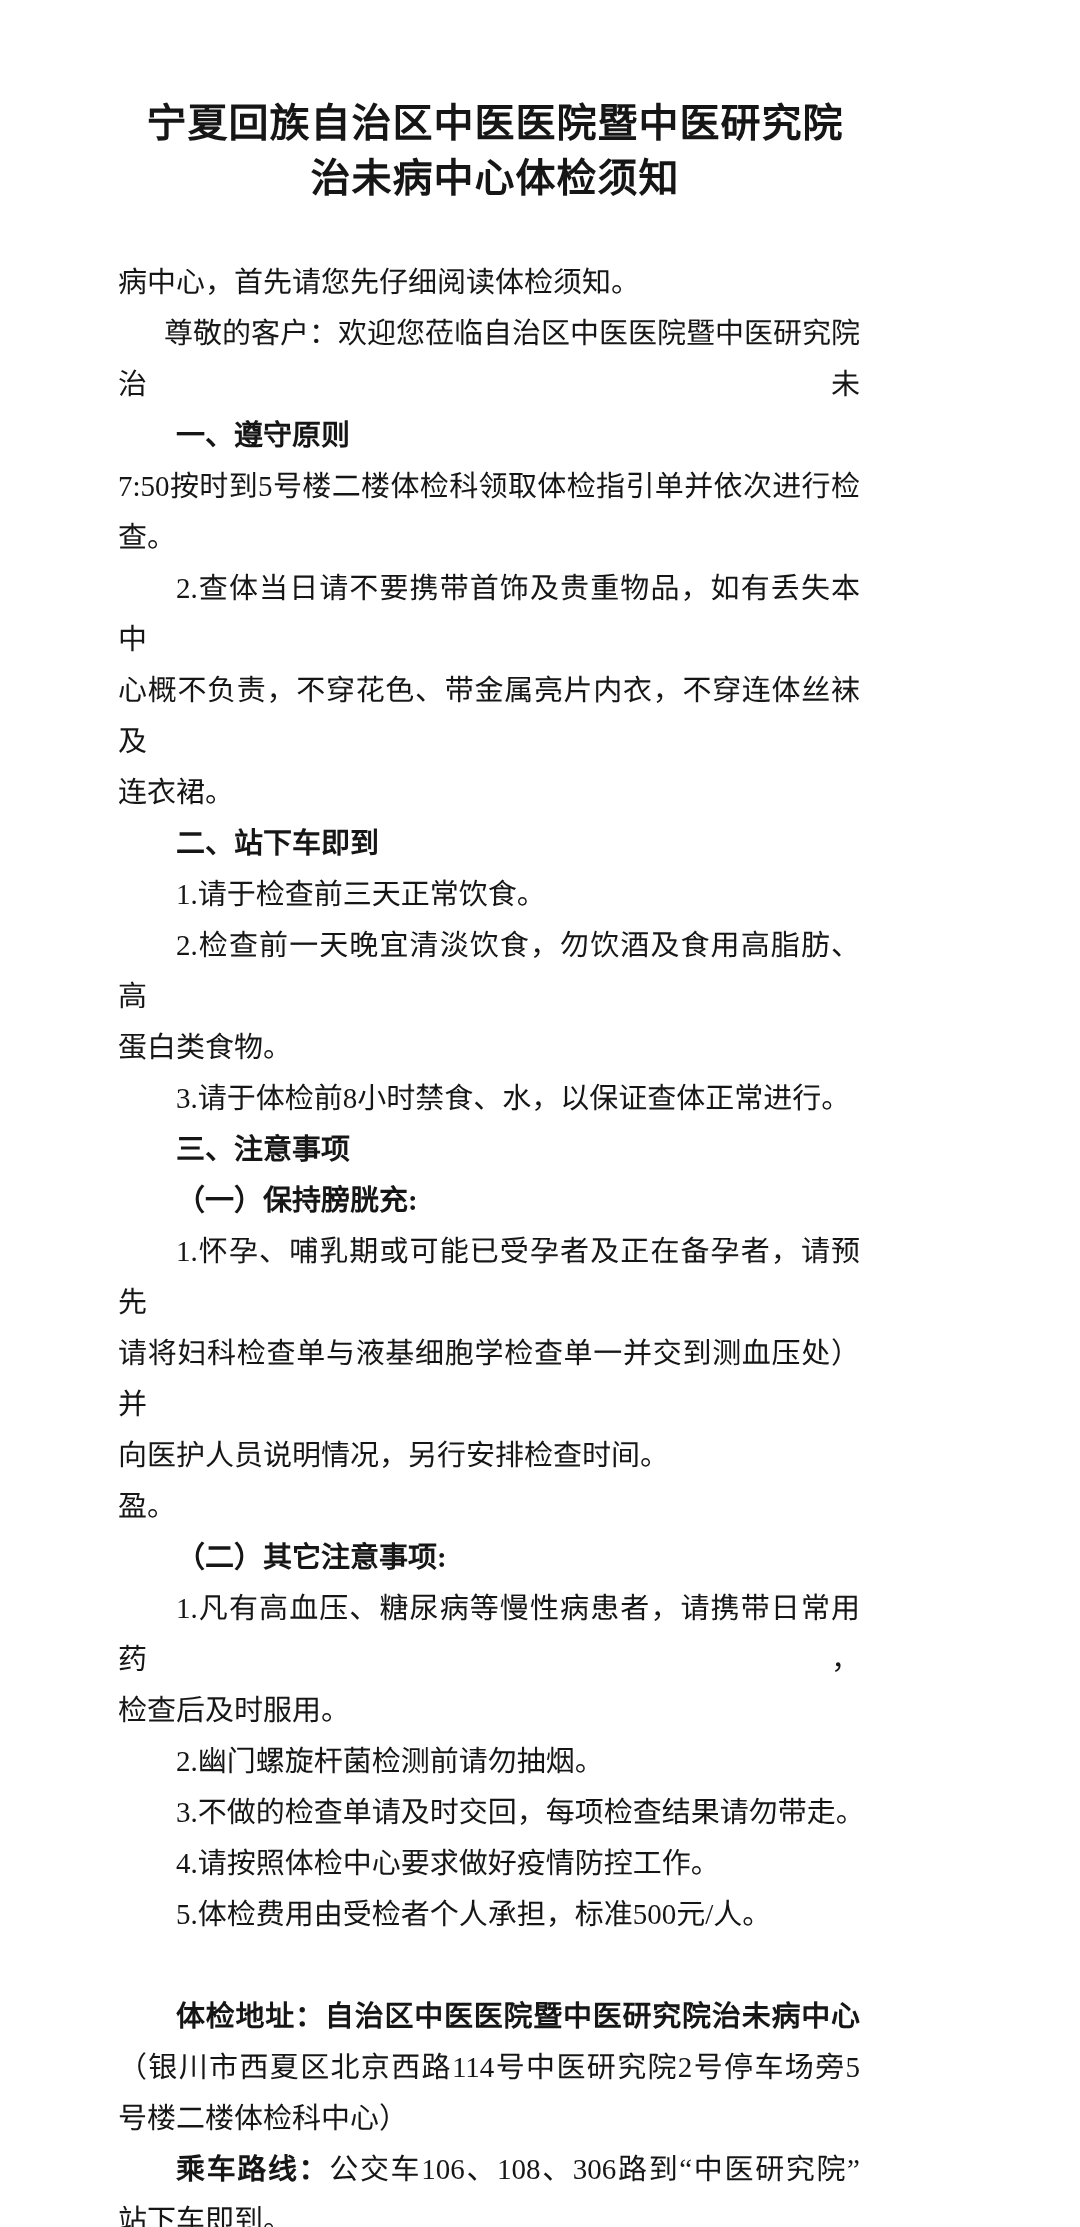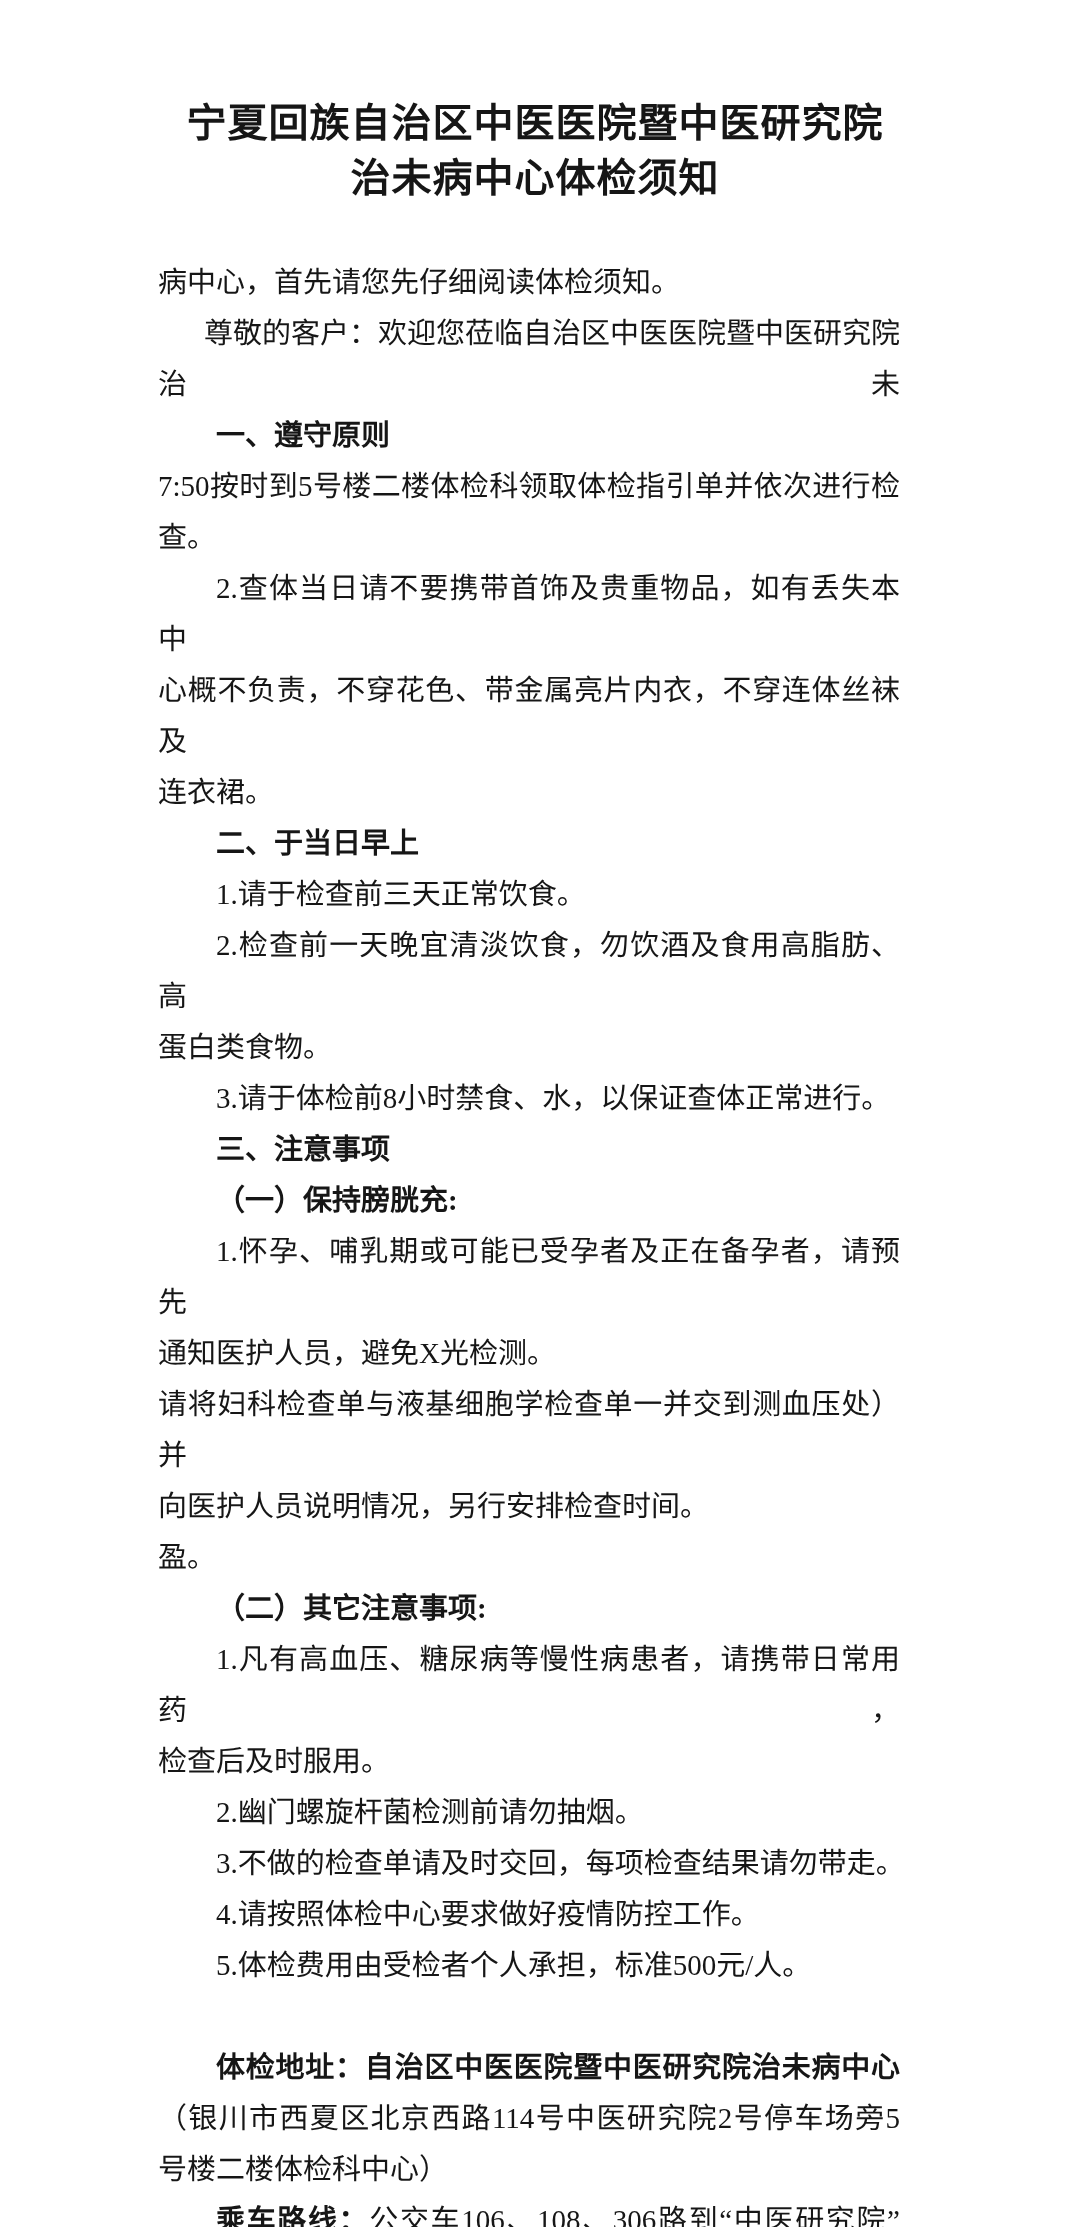--- a/index.html
+++ b/index.html
@@ -8,21 +8,20 @@
     background: #ffffff;
   }
   .page {
     position: relative;
     width: 990px;
     height: 2227px;
     background: #ffffff;
     color: #161616;
     font-family: "Liberation Serif", "DejaVu Serif", serif;
     overflow: hidden;
-    margin-left: 40px;
   }
   .title {
     padding-top: 96px;
     text-align: center;
     font-size: 40px;
     line-height: 55px;
     font-weight: 700;
     letter-spacing: 1px;
   }
   .body {
@@ -61,29 +60,28 @@
 
   <div class="body">
     <div class="ln">病中心，首先请您先仔细阅读体检须知。</div>
     <div class="ln ind15 fill">尊敬的客户：欢迎您莅临自治区中医医院暨中医研究院治未</div>
     <div class="ln ind2 h">一、遵守原则</div>
     <div class="ln fill">7:50按时到5号楼二楼体检科领取体检指引单并依次进行检</div>
     <div class="ln">查。</div>
     <div class="ln ind2 fill">2.查体当日请不要携带首饰及贵重物品，如有丢失本中</div>
     <div class="ln fill">心概不负责，不穿花色、带金属亮片内衣，不穿连体丝袜及</div>
     <div class="ln">连衣裙。</div>
-    <div class="ln ind2 h">二、于当日早上</div>
+    <div class="ln ind2 h">二、站下车即到</div>
     <div class="ln ind2">1.请于检查前三天正常饮食。</div>
     <div class="ln ind2 fill">2.检查前一天晚宜清淡饮食，勿饮酒及食用高脂肪、高</div>
     <div class="ln">蛋白类食物。</div>
     <div class="ln ind2">3.请于体检前8小时禁食、水，以保证查体正常进行。</div>
     <div class="ln ind2 h">三、注意事项</div>
     <div class="ln ind2 sh">（一）保持膀胱充:</div>
     <div class="ln ind2 fill">1.怀孕、哺乳期或可能已受孕者及正在备孕者，请预先</div>
-    <div class="ln">通知医护人员，避免X光检测。</div>
     <div class="ln fill">请将妇科检查单与液基细胞学检查单一并交到测血压处）并</div>
     <div class="ln">向医护人员说明情况，另行安排检查时间。</div>
     <div class="ln">盈。</div>
     <div class="ln ind2 sh">（二）其它注意事项:</div>
     <div class="ln ind2 fill">1.凡有高血压、糖尿病等慢性病患者，请携带日常用药，</div>
     <div class="ln">检查后及时服用。</div>
     <div class="ln ind2">2.幽门螺旋杆菌检测前请勿抽烟。</div>
     <div class="ln ind2">3.不做的检查单请及时交回，每项检查结果请勿带走。</div>
     <div class="ln ind2">4.请按照体检中心要求做好疫情防控工作。</div>
     <div class="ln ind2">5.体检费用由受检者个人承担，标准500元/人。</div>

